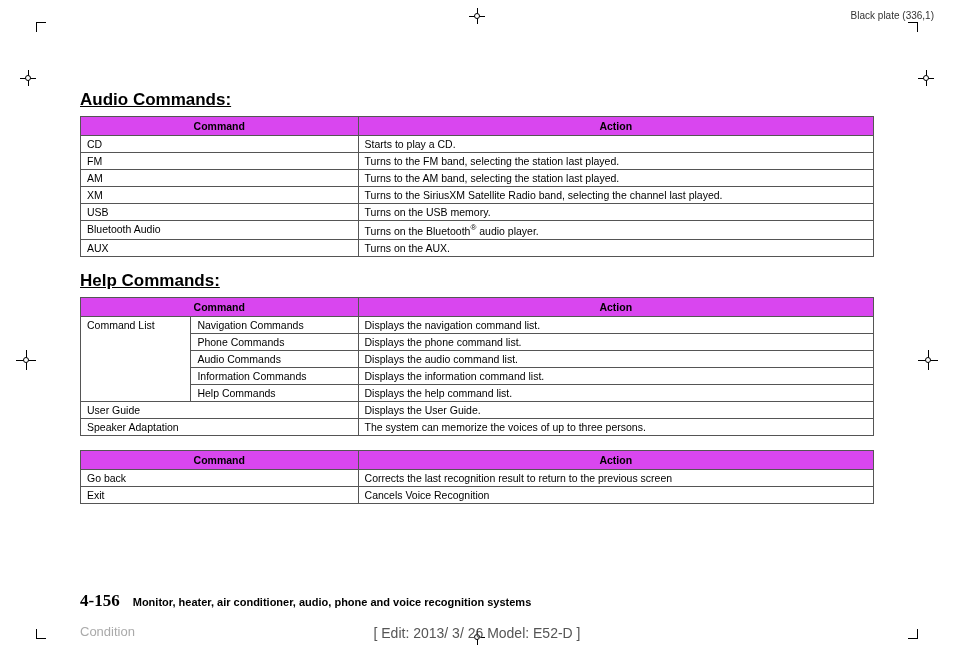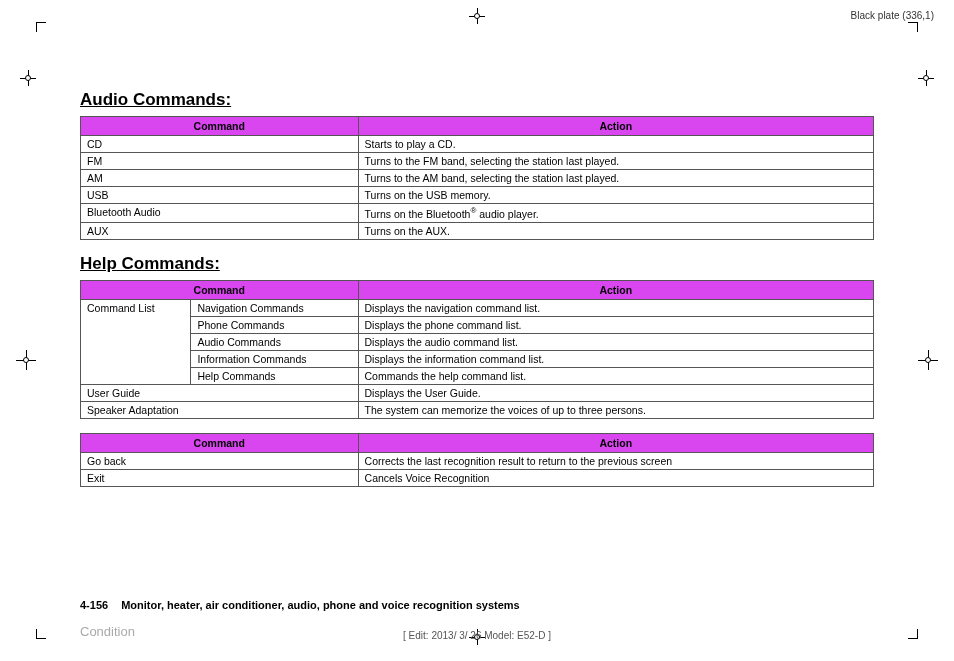--- a/index.html
+++ b/index.html
@@ -183,29 +183,30 @@
     .col-action { width: 65%; }
 
     
     .footer-section {
       position: absolute;
       bottom: 50px;
       left: 80px;
       right: 80px;
     }
     .footer-page {
-      font-size: 11px;
+      font-size: 17px;
       font-weight: bold;
+      font-family: Liberation Serif, serif;
     }
     .footer-edit {
       position: absolute;
       bottom: 20px;
       left: 50%;
       transform: translateX(-50%);
-      font-size: 10px;
+      font-size: 14px;
       color: #555;
     }
     .footer-condition {
       position: absolute;
       bottom: 22px;
       left: 80px;
       font-size: 13px;
       color: #aaa;
       text-align: right;
     }
@@ -271,20 +272,24 @@
           <td>CD</td>
           <td>Starts to play a CD.</td>
         </tr>
         <tr>
           <td>FM</td>
           <td>Turns to the FM band, selecting the station last played.</td>
         </tr>
         <tr>
           <td>AM</td>
           <td>Turns to the AM band, selecting the station last played.</td>
+        </tr>
+        <tr>
+          <td>XM</td>
+          <td>Turns to the SiriusXM Satellite Radio band, selecting the channel last played.</td>
         </tr>
         <tr>
           <td>USB</td>
           <td>Turns on the USB memory.</td>
         </tr>
         <tr>
           <td>Bluetooth Audio</td>
           <td>Turns on the Bluetooth<sup>®</sup> audio player.</td>
         </tr>
         <tr>
@@ -315,21 +320,21 @@
         <tr>
           <td>Audio Commands</td>
           <td>Displays the audio command list.</td>
         </tr>
         <tr>
           <td>Information Commands</td>
           <td>Displays the information command list.</td>
         </tr>
         <tr>
           <td>Help Commands</td>
-          <td>Commands the help command list.</td>
+          <td>Displays the help command list.</td>
         </tr>
         <tr>
           <td colspan="2">User Guide</td>
           <td>Displays the User Guide.</td>
         </tr>
         <tr>
           <td colspan="2">Speaker Adaptation</td>
           <td>The system can memorize the voices of up to three persons.</td>
         </tr>
       </tbody>

